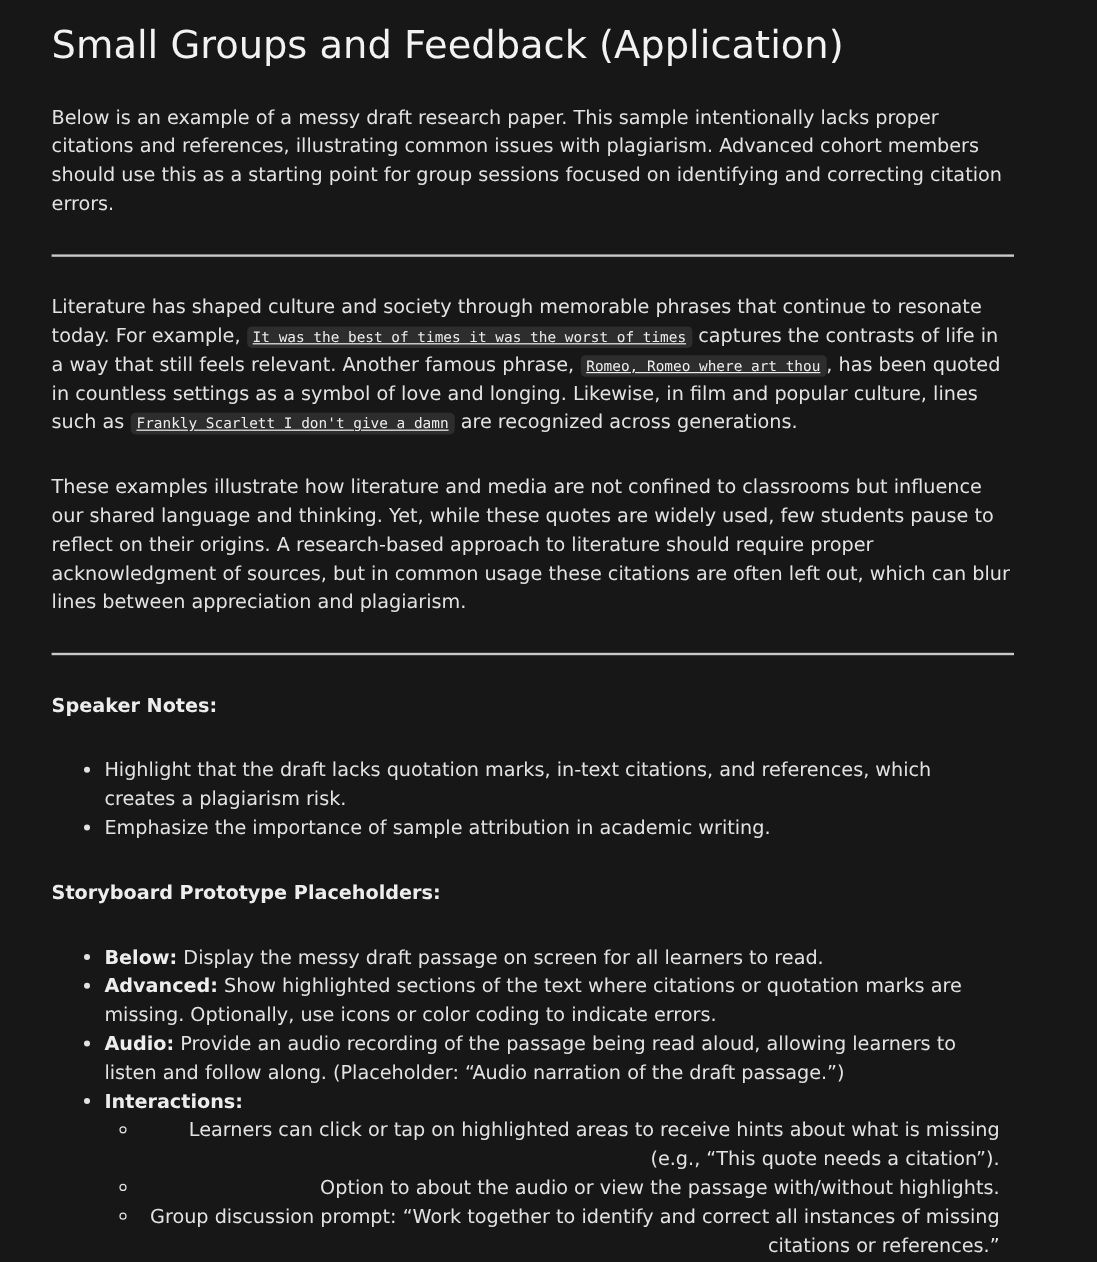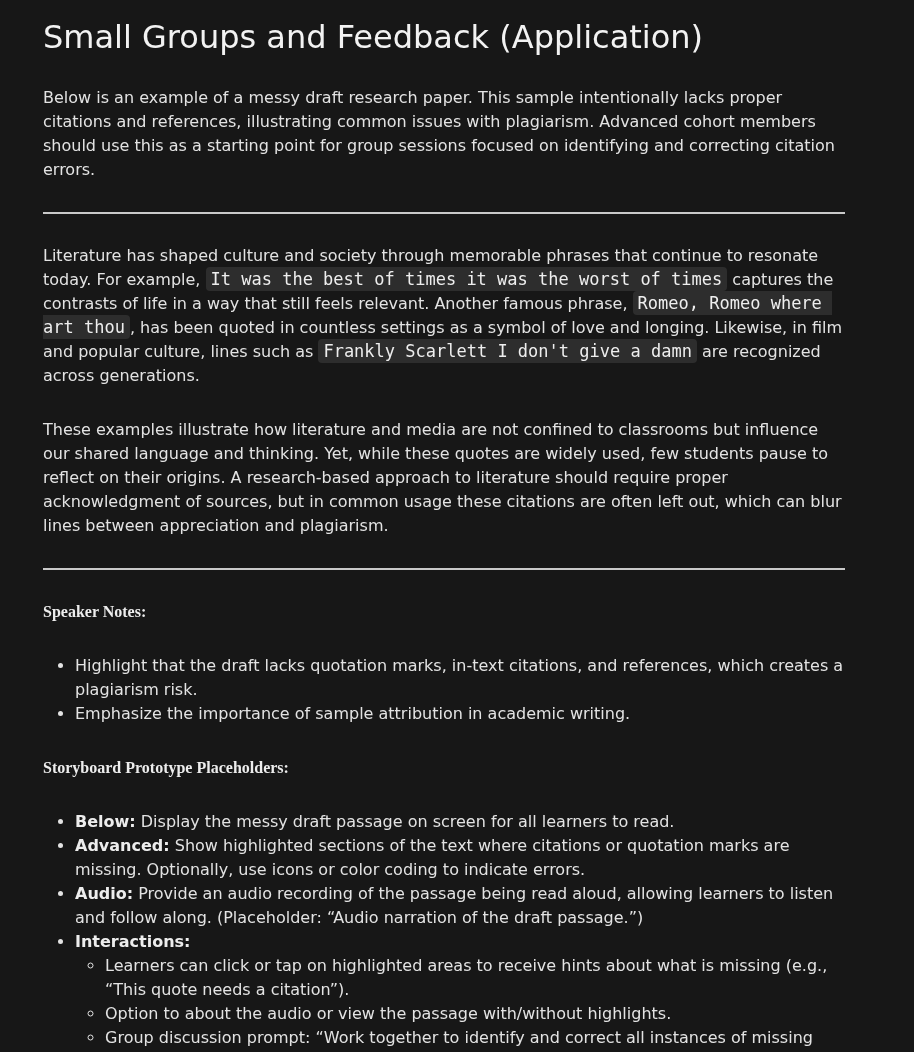--- a/index.html
+++ b/index.html
@@ -31,52 +31,53 @@
     font-weight: 500;
     color: #f2f2f2;
     margin: 34px 0 16px 0;
   }
   p {
     margin: 30px 0;
   }
   .bold-label {
     font-weight: bold;
     color: #ededed;
-    font-family: Liberation Serif, serif;
   }
   hr {
     border: none;
     border-top: 2px solid #c9c9c9;
     margin: 26px 0;
   }
   ul {
-    margin: 16px 0;
+    margin: 16px 12px;
     padding-left: 32px;
     list-style-type: disc;
   }
   ul.sub {
     margin: 0;
     padding-left: 30px;
     list-style-type: circle;
+    text-align: right;
   }
   li {
     margin: 0;
   }
   li > strong {
     color: #ededed;
   }
   code {
     font-family: "DejaVu Sans Mono", "Liberation Mono", monospace;
-    font-size: 17px;
+    font-size: 12px;
     line-height: 1;
     background: #2d2d2d;
     color: #eeeeee;
     padding: 2px 5px;
     border-radius: 4px;
     white-space: pre-wrap;
+    text-decoration: underline;
   }
 </style>
 </head>
 <body>
 
 <div class="page">
 
   <h1>Small Groups and Feedback (Application)</h1>
 
   <p>Below is an example of a messy draft research paper. This sample intentionally lacks proper citations and references, illustrating common issues with plagiarism. Advanced cohort members should use this as a starting point for group sessions focused on identifying and correcting citation errors.</p>

